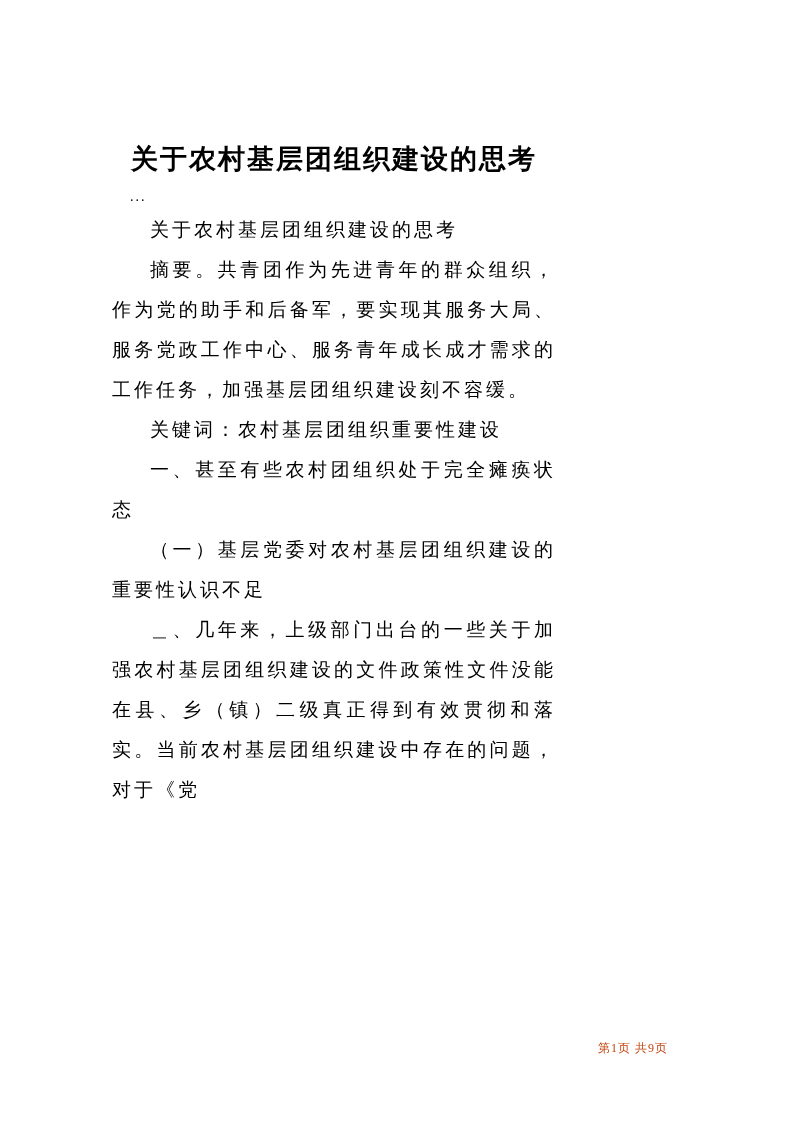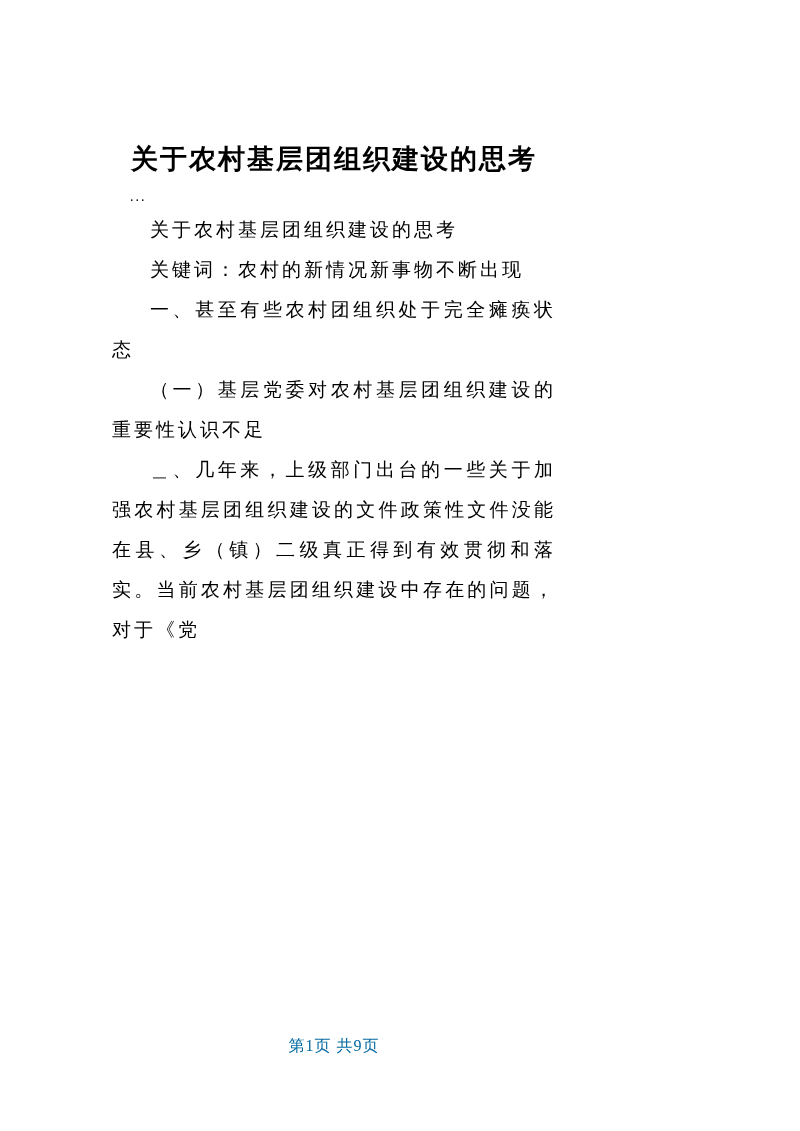--- a/index.html
+++ b/index.html
@@ -38,39 +38,40 @@
     letter-spacing: 3px;
     text-align: justify;
     text-indent: 2em;
     word-break: break-all;
   }
   .footer {
     position: absolute;
     left: 0;
     bottom: 74px;
     width: 100%;
-    text-align: center;
-    font-size: 16px;
+    text-align: right;
+    font-size: 12px;
     letter-spacing: 1px;
-    color: #0369a1;
+    color: #c2410c;
   }
 </style>
 </head>
 <body>
 
 <div class="page">
 
   <h1 class="doc-title">关于农村基层团组织建设的思考</h1>
 
   <p class="dots-line">...</p>
 
   <p class="para">关于农村基层团组织建设的思考</p>
 
+  <p class="para">摘要。共青团作为先进青年的群众组织，作为党的助手和后备军，要实现其服务大局、服务党政工作中心、服务青年成长成才需求的工作任务，加强基层团组织建设刻不容缓。</p>
 
-  <p class="para">关键词：农村的新情况新事物不断出现</p>
+  <p class="para">关键词：农村基层团组织重要性建设</p>
 
 
   <p class="para">一、甚至有些农村团组织处于完全瘫痪状态</p>
 
   <p class="para">（一）基层党委对农村基层团组织建设的重要性认识不足</p>
 
   <p class="para">＿、几年来，上级部门出台的一些关于加强农村基层团组织建设的文件政策性文件没能在县、乡（镇）二级真正得到有效贯彻和落实。当前农村基层团组织建设中存在的问题，对于《党</p>
 
   <div class="footer">
     <span>第1页 共9页</span>

